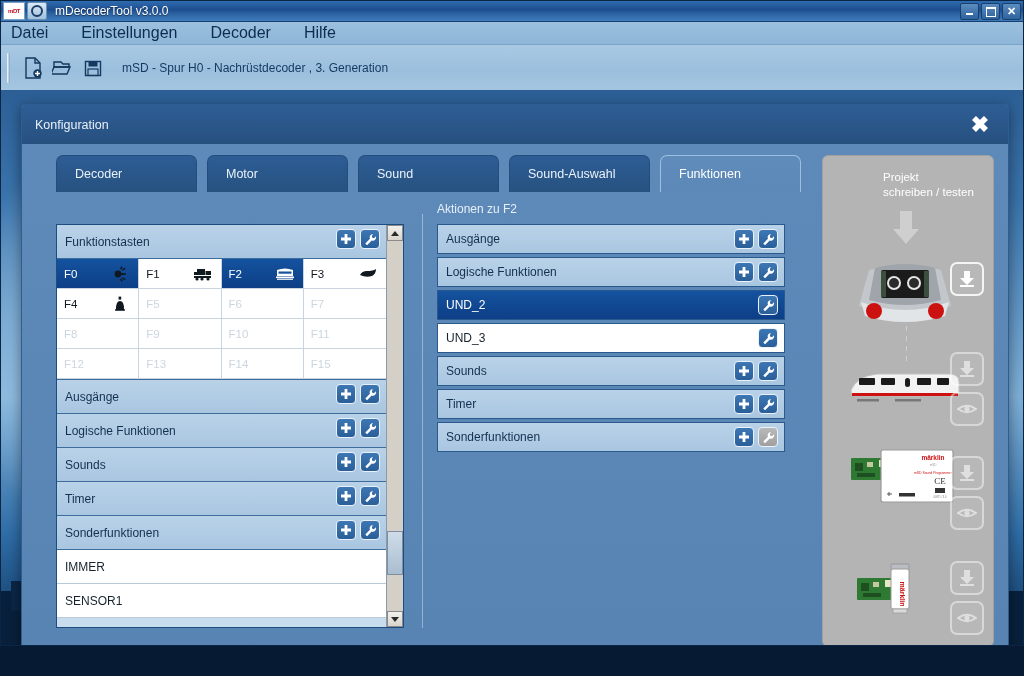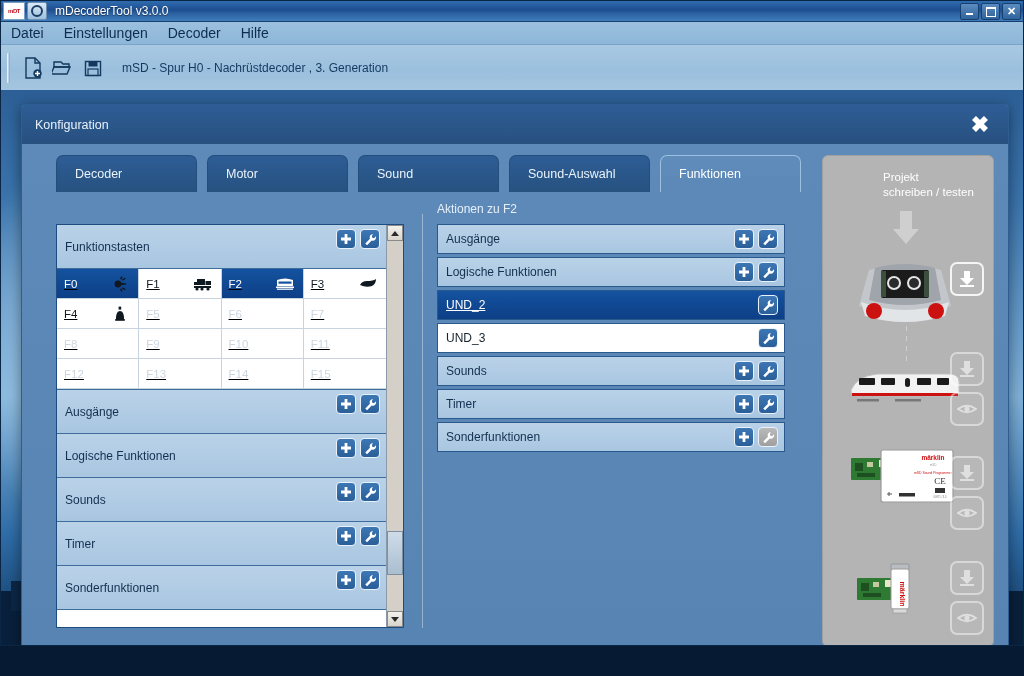--- a/index.html
+++ b/index.html
@@ -83,21 +83,21 @@
   .win-btn .glyph-close{font-size:11px;font-weight:bold;font-family:"Liberation Sans",sans-serif;}
 
   
   #menubar{
     height:22px;
     background: linear-gradient(180deg,#9cc0de 0%, #8db6d8 100%);
     display:flex; align-items:center; padding-left:10px;
     border-bottom:1px solid #7ba3c6;
   }
   .menu-item{
-    color:#0d2c4e;font-size:14px;margin-right:20px;cursor:default;
+    color:#0d2c4e;font-size:16px;margin-right:33px;cursor:default;
   }
 
   
   #toolbar{
     height:46px;
     background: linear-gradient(180deg,#a9c9e3 0%, #9abfdd 55%, #a6c6e0 100%);
     display:flex;align-items:center;
     border-bottom:1px solid #7ba3c6;
   }
   .tb-grip{width:3px;height:30px;margin-left:6px;margin-right:8px;
@@ -198,39 +198,39 @@
   #fa-listbox{
     position:absolute;left:0;top:22px;width:348px;height:404px;
     background:#c9dcee;border:1px solid #1d4d80;
     box-sizing:border-box;
     display:flex;
   }
   #fa-list{
     width:330px;height:100%;overflow:hidden;position:relative;
   }
   .grp-row{
-    height:44px;
+    height:34px;
     background: linear-gradient(180deg,#b9d2e8 0%, #a9c6e1 100%);
     border-bottom:1px solid #3e6c9c;
     display:flex;align-items:center;
     position:relative;
     box-sizing:border-box;
   }
   .grp-row .grp-label{
     font-size:12px;color:#12304f;margin-left:8px;
   }
   .grp-row.sub{
     background:#ffffff;border-bottom:1px solid #b9c9d8;
   }
   .grp-row.sub .grp-label{color:#16232e;font-size:12px;}
   .grp-row.selected{
     background: linear-gradient(180deg,#14529f 0%, #0d3f86 100%);
     border-bottom:1px solid #0b3a77;
   }
-  .grp-row.selected .grp-label{color:#ffffff;text-decoration:underline;}
+  .grp-row.selected .grp-label{color:#ffffff;}
   .row-btns{
     position:absolute;right:6px;top:4px;display:flex;gap:4px;
   }
   .sq-btn{
     width:20px;height:20px;border-radius:4px;
     background: linear-gradient(180deg,#3d77b4 0%, #2a5f99 100%);
     border:1px solid #e9f2fa;
     display:flex;align-items:center;justify-content:center;
     box-sizing:border-box;
   }
@@ -238,21 +238,21 @@
     background: linear-gradient(180deg,#b9b9b9 0%, #9f9f9f 100%);
     border:1px solid #e9f2fa;
   }
   .sq-btn svg{display:block;}
 
   
   #fk-grid{
     background:#ffffff;
     border-bottom:1px solid #3e6c9c;
   }
-  .fk-row{display:flex;height:30px;text-decoration:underline;}
+  .fk-row{display:flex;height:30px;}
   .fk-cell{
     width:82.5px;height:30px;box-sizing:border-box;
     border-right:1px solid #c8d4df;border-bottom:1px solid #c8d4df;
     display:flex;align-items:center;justify-content:space-between;
     padding:0 8px 0 7px;
     background:#ffffff;
     position:relative;
   }
   .fk-cell:last-child{border-right:none;}
   .fk-cell .fk-label{font-size:11.5px;color:#101820;}

